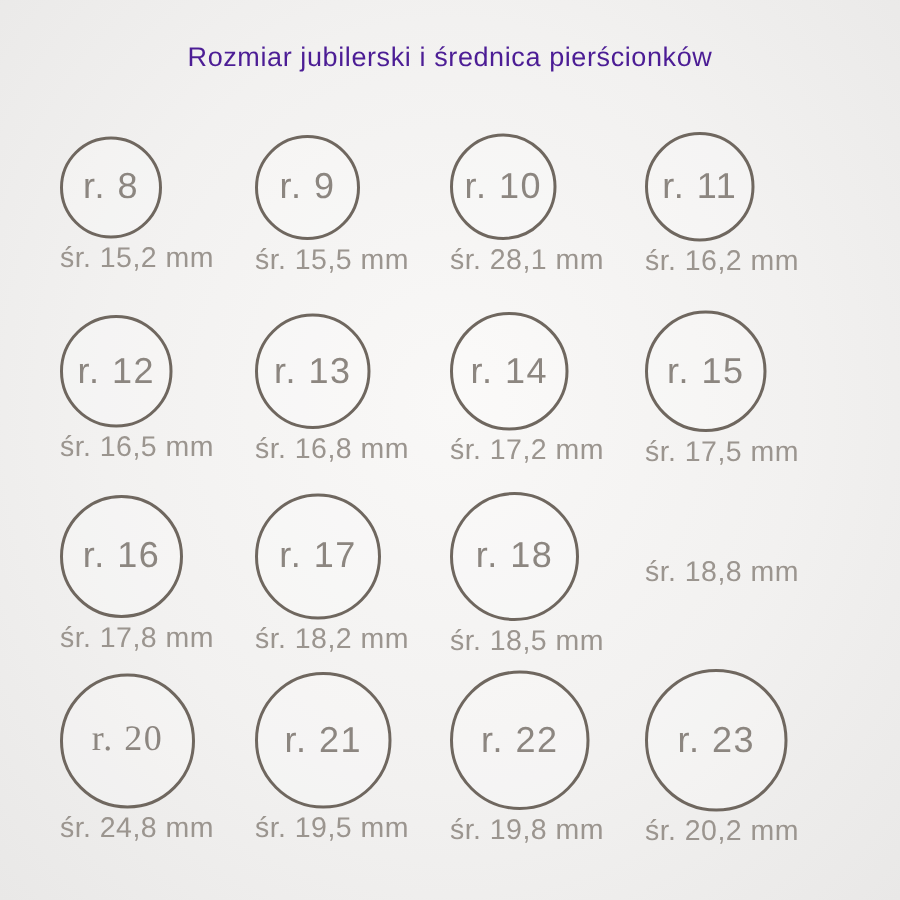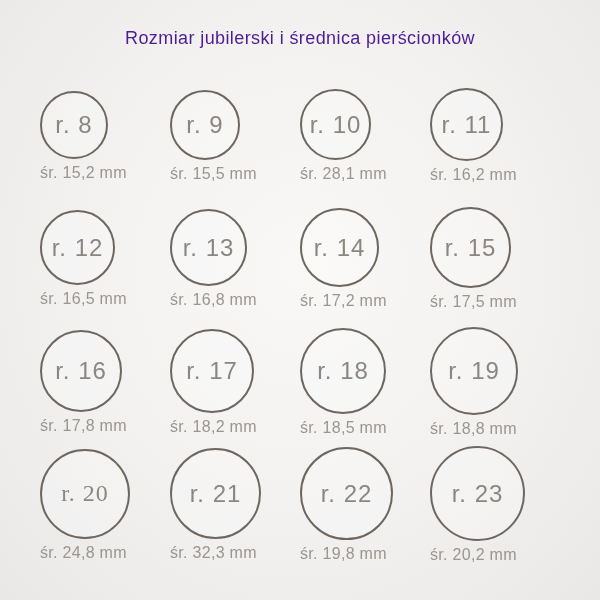--- a/index.html
+++ b/index.html
@@ -50,21 +50,21 @@
   }
   .ring-size {
     font-size: 24px;
     letter-spacing: 1px;
     color: #8c8680;
     white-space: nowrap;
   }
   .dia {
     height: 17px;
     line-height: 17px;
-    font-size: 16px;
+    font-size: 19px;
     letter-spacing: 0.3px;
     color: #9b958f;
     white-space: nowrap;
   }
 </style>
 </head>
 <body>
 
 <div class="page">
   <h1 class="title">Rozmiar jubilerski i średnica pierścionków</h1>
@@ -140,38 +140,35 @@
   </div>
 
   <div class="cell">
     <div class="circle" style="width: 86px; height: 86px;">
       <span class="ring-size">r. 18</span>
     </div>
     <div class="dia">śr. 18,5 mm</div>
   </div>
 
   <div class="cell">
-    <div class="circle" style="width: 88px; height: 88px;">
-      <span class="ring-size">r. 19</span>
-    </div>
     <div class="dia">śr. 18,8 mm</div>
   </div>
 
   <div class="cell">
     <div class="circle" style="width: 90px; height: 90px; font-family: Liberation Serif, serif;">
       <span class="ring-size">r. 20</span>
     </div>
     <div class="dia">śr. 24,8 mm</div>
   </div>
 
   <div class="cell">
     <div class="circle" style="width: 91px; height: 91px;">
       <span class="ring-size">r. 21</span>
     </div>
-    <div class="dia">śr. 32,3 mm</div>
+    <div class="dia">śr. 19,5 mm</div>
   </div>
 
   <div class="cell">
     <div class="circle" style="width: 93px; height: 93px;">
       <span class="ring-size">r. 22</span>
     </div>
     <div class="dia">śr. 19,8 mm</div>
   </div>
 
   <div class="cell">

